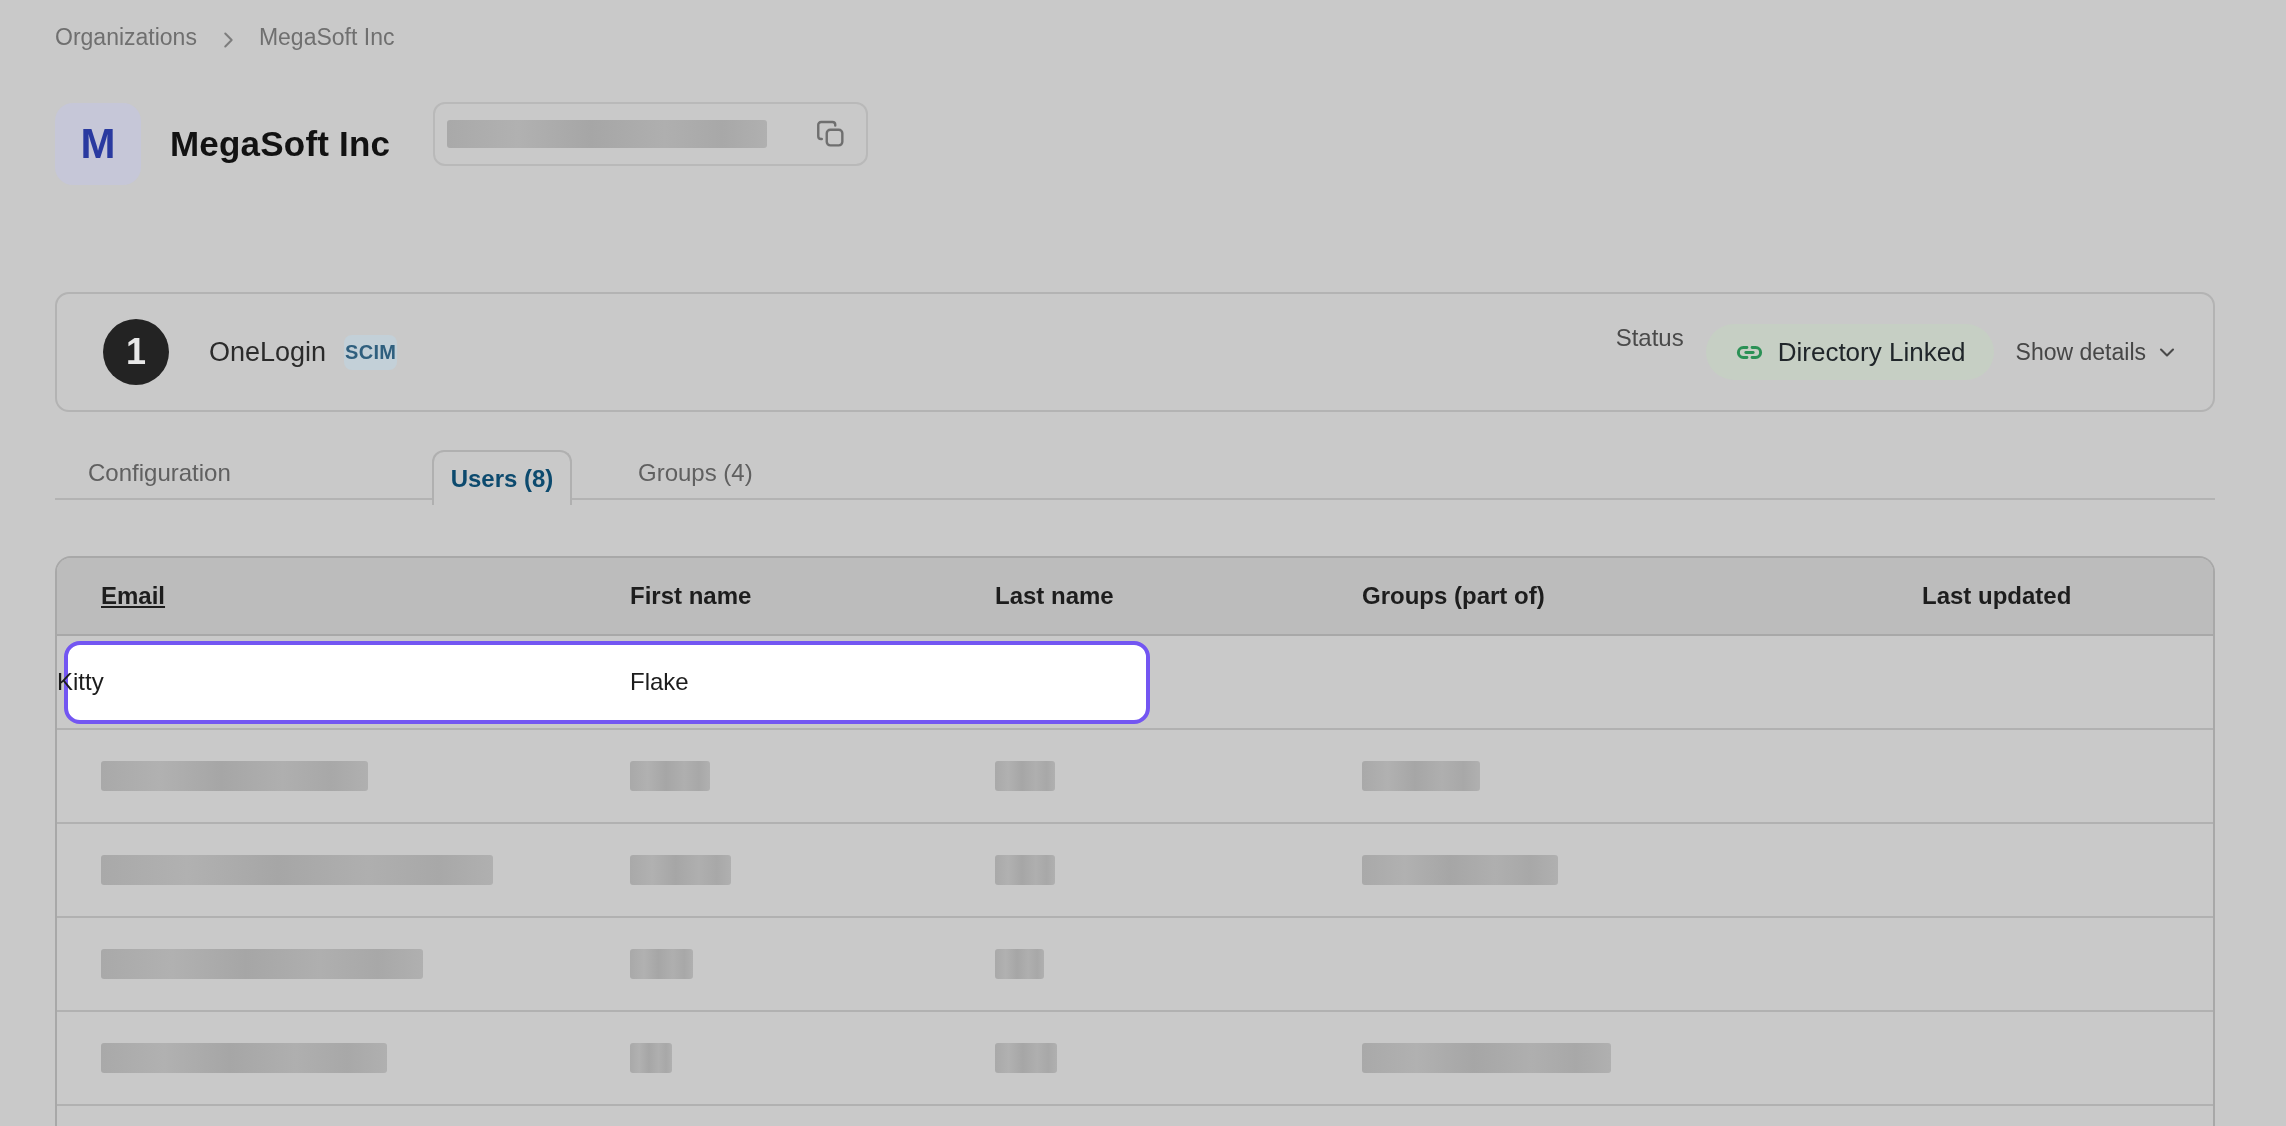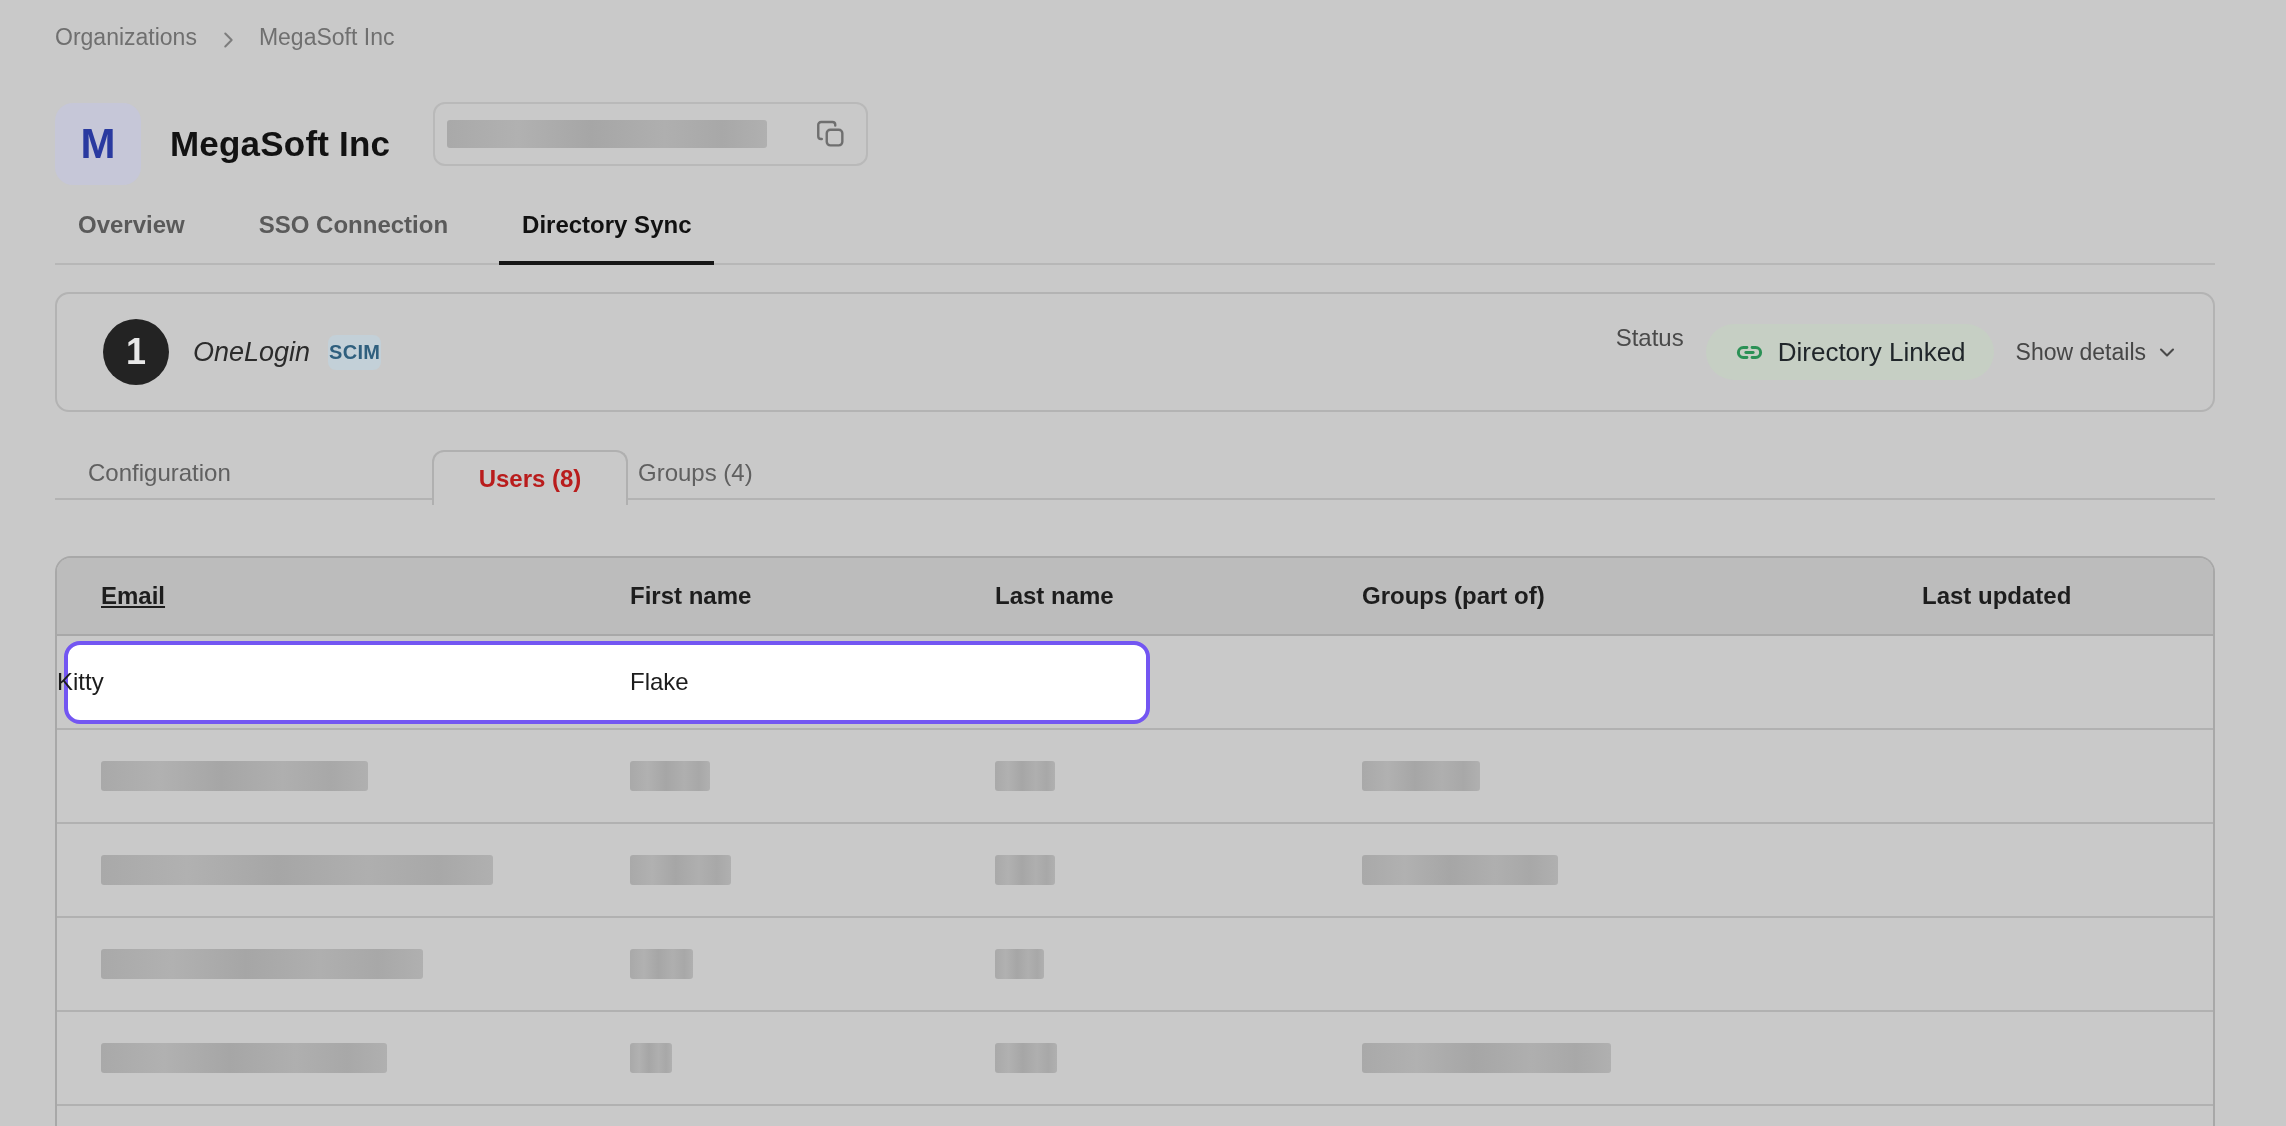--- a/index.html
+++ b/index.html
@@ -29,38 +29,38 @@
     border-bottom:2px solid #b7b7b7; display:flex; gap:28px; }
   .mtab { position:relative; padding:12px 23px 0; font-size:24px; font-weight:600; color:#5a5a5a; cursor:pointer; }
   .mtab.active { color:#111; }
   .mtab.active::after { content:""; position:absolute; left:0; right:0; bottom:-2px; height:4px; background:#161616; }
 
   
   .dir-card { position:absolute; left:55px; top:292px; width:2160px; height:120px;
     border:2px solid #b3b3b3; border-radius:14px; display:flex; align-items:center; padding:0 34px 0 46px; }
   .provider-logo { width:66px; height:66px; border-radius:50%; background:#232323; color:#e8e8e8;
     font-size:36px; font-weight:700; display:flex; align-items:center; justify-content:center; }
-  .provider-name { margin-left:24px; font-size:27px; color:#2b2b2b;font-style:italic; }
+  .provider-name { margin-left:40px; font-size:27px; color:#2b2b2b; }
   .scim-badge { margin-left:18px; background:#c3d0d8; color:#2f5f7e; font-size:20px; font-weight:600;
     padding:6px 1px; border-radius:8px; letter-spacing:.3px; }
   .card-right { margin-left:auto; display:flex; gap:22px; }
   .status-label { font-size:24px; color:#4a4a4a; }
   .status-pill { display:flex; align-items:center; gap:13px; background:#c6cfc4; border-radius:29px;
     height:56px; padding:0 28px; font-size:26px; font-weight:500; color:#20262a; }
   .show-details { display:flex; align-items:center; gap:9px; font-size:23px; color:#464646; cursor:pointer; }
 
   
   .sub-tabs { position:absolute; left:55px; top:445px; width:2160px; height:55px; }
   .sub-tabs .bar-line { position:absolute; left:0; right:0; bottom:0; height:2px; background:#b3b3b3; }
   .stab { position:absolute; top:14px; font-size:24px; font-weight:400; color:#606060; cursor:pointer; }
   .stab-config { left:33px; }
   .stab-groups { left:583px; }
-  .stab-active { position:absolute; left:377px; top:5px; width:196px; height:55px; background:#c9c9c9;
+  .stab-active { position:absolute; left:377px; top:5px; width:140px; height:55px; background:#c9c9c9;
     border:2px solid #b0b0b0; border-bottom:none; border-radius:12px 12px 0 0; z-index:2;
-    display:flex; align-items:center; justify-content:center; font-size:24px; font-weight:700; color:#b91c1c; cursor:pointer; }
+    display:flex; align-items:center; justify-content:center; font-size:24px; font-weight:700; color:#0c4a6e; cursor:pointer; }
 
   
   .users-table { position:absolute; left:55px; top:556px; width:2160px; height:572px;
     border:2px solid #a8a8a8; border-bottom:none; border-radius:16px 16px 0 0; overflow:hidden; }
   .t-header { height:78px; background:#bcbcbc; border-bottom:2px solid #a8a8a8;
     display:grid; grid-template-columns:573px 365px 367px 560px 1fr; align-items:center;
     font-size:24px; font-weight:700; color:#1d1d1d; }
   .t-row { position:relative; height:94px; border-bottom:2px solid #b1b1b1;
     display:grid; grid-template-columns:573px 365px 367px 560px 1fr; align-items:center;
     font-size:24px; color:#1c1c1c; }
@@ -95,25 +95,20 @@
       <span class="redacted-bar"></span>
       <span class="copy">
         <svg width="34" height="34" viewBox="0 0 24 24" fill="none" stroke="#6f6f6f" stroke-width="1.7" stroke-linecap="round" stroke-linejoin="round">
           <rect x="9" y="9" width="11" height="11" rx="2.5"></rect>
           <path d="M5.5 15.5h-.5a2 2 0 0 1-2-2v-8a2 2 0 0 1 2-2h8a2 2 0 0 1 2 2v.5"></path>
         </svg>
       </span>
     </div>
   </div>
 
-  <div class="main-tabs">
-    <div class="mtab">Overview</div>
-    <div class="mtab">SSO Connection</div>
-    <div class="mtab active">Directory Sync</div>
-  </div>
 
   <div class="dir-card">
     <div class="provider-logo">1</div>
     <div class="provider-name">OneLogin</div>
     <div class="scim-badge">SCIM</div>
     <div class="card-right">
       <span class="status-label">Status</span>
       <span class="status-pill">
         <span>
           <svg width="31" height="31" viewBox="0 0 24 24" fill="none" stroke="#2a9155" stroke-width="2.3" stroke-linecap="round" stroke-linejoin="round">

